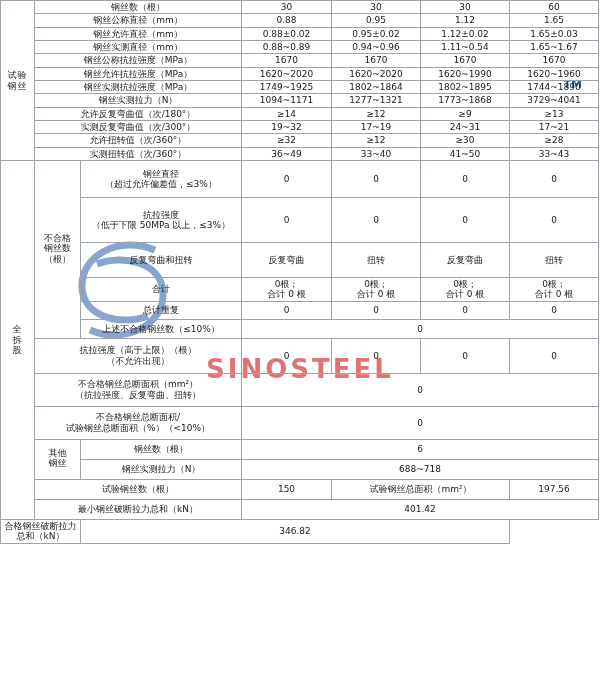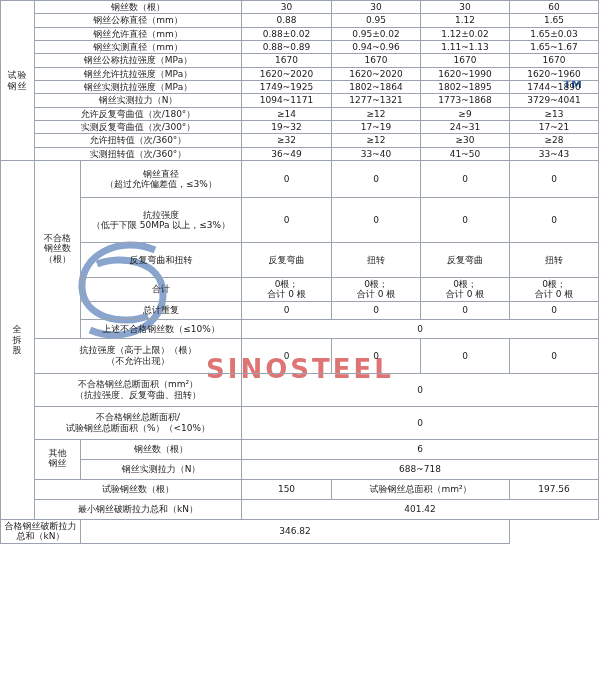--- a/index.html
+++ b/index.html
@@ -146,21 +146,21 @@
       <td class="rowhead" colspan="2">钢丝允许直径（mm）</td>
       <td class="val">0.88±0.02</td>
       <td class="val">0.95±0.02</td>
       <td class="val">1.12±0.02</td>
       <td class="val">1.65±0.03</td>
     </tr>
     <tr>
       <td class="rowhead" colspan="2">钢丝实测直径（mm）</td>
       <td class="val">0.88~0.89</td>
       <td class="val">0.94~0.96</td>
-      <td class="val">1.11~1.13</td>
+      <td class="val">1.11~0.54</td>
       <td class="val">1.65~1.67</td>
     </tr>
     <tr>
       <td class="rowhead" colspan="2">钢丝公称抗拉强度（MPa）</td>
       <td class="val">1670</td>
       <td class="val">1670</td>
       <td class="val">1670</td>
       <td class="val">1670</td>
     </tr>
     <tr>

